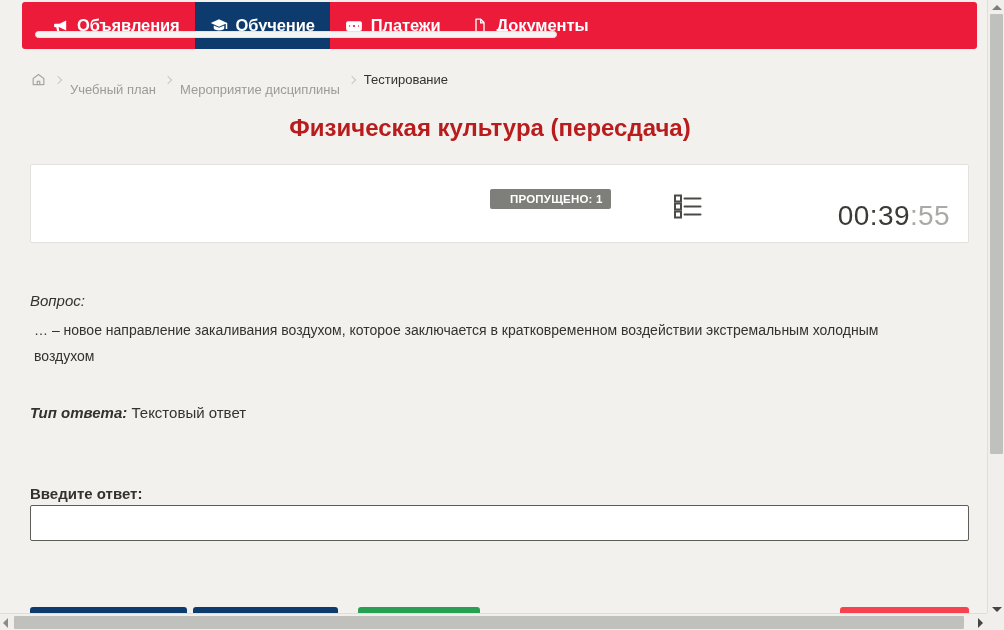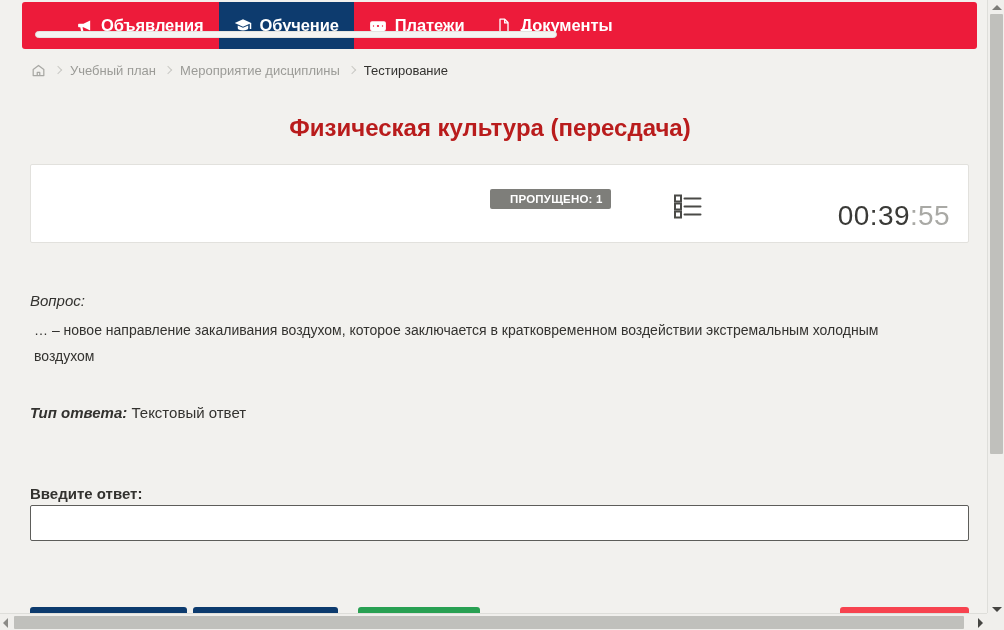--- a/index.html
+++ b/index.html
@@ -18,21 +18,21 @@
   }
   
   .topnav {
     position: absolute;
     left: 22px; top: 2px;
     width: 955px; height: 47px;
     background: #ed1b3a;
     border-radius: 3px;
     display: flex;
     align-items: stretch;
-    padding-left: 38px;
+    padding-left: 14px;
   }
   .navitem {
     display: flex;
     align-items: center;
     gap: 8px;
     padding: 0 15px;
     color: #ffffff;
     font-size: 16.5px;
     font-weight: bold;
     white-space: nowrap;
@@ -74,20 +74,21 @@
     display: inline-block;
     width: 6px; height: 6px;
     border-right: 1.4px solid #c9c9c5;
     border-top: 1.4px solid #c9c9c5;
     transform: rotate(45deg);
   }
   .crumbs a {
     color: #9b9b97;
     text-decoration: none;
     font-size: 13px;
+    margin-top: 20px;
   }
   .crumbs .current {
     color: #33322f;
     font-size: 13px;
   }
   
   .title {
     position: absolute;
     left: 0; top: 114px;
     width: 980px;

